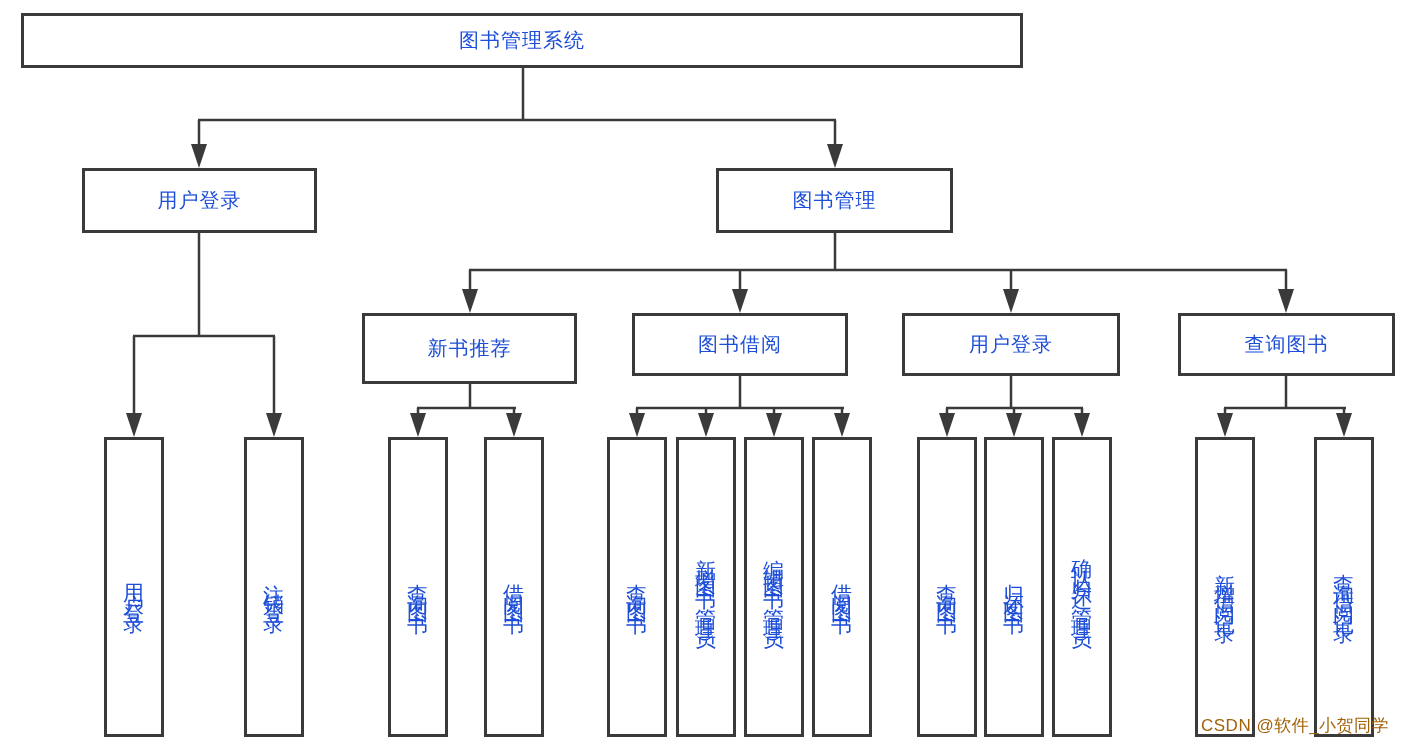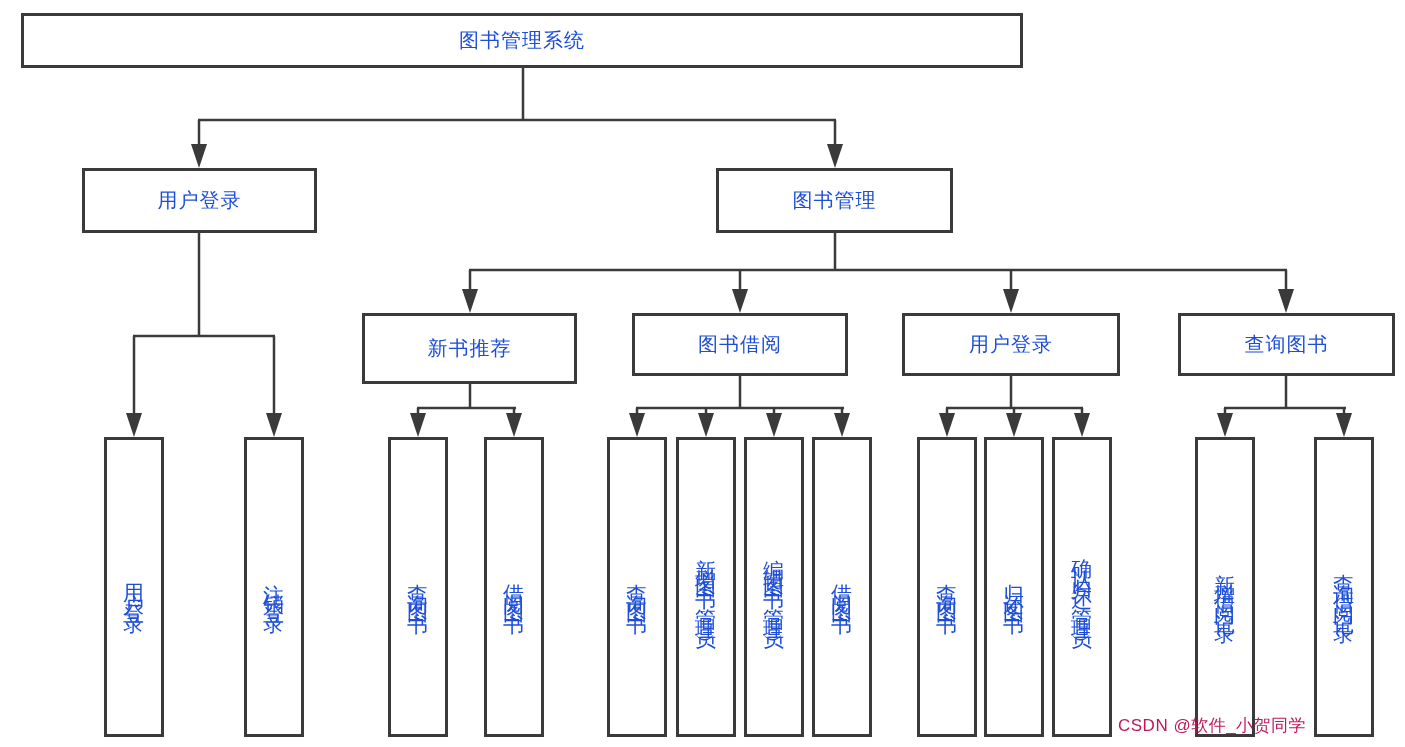--- a/index.html
+++ b/index.html
@@ -33,25 +33,25 @@
   }
   .vbox {
     writing-mode: vertical-rl;
     text-orientation: mixed;
     font-size: 21px;
     letter-spacing: 10px;
     line-height: 1;
   }
   .watermark {
     position: absolute;
-    left: 1118px;
+    left: 1201px;
     top: 714px;
     font-size: 17px;
     letter-spacing: 0.5px;
-    color: #be185d;
+    color: #a16207;
     white-space: nowrap;
   }
 </style>
 </head>
 <body>
 
 <div class="canvas">
 
   <svg class="wires" viewBox="0 0 1405 747" stroke="#3a3a3a" stroke-width="2.5" fill="#3a3a3a">
 

